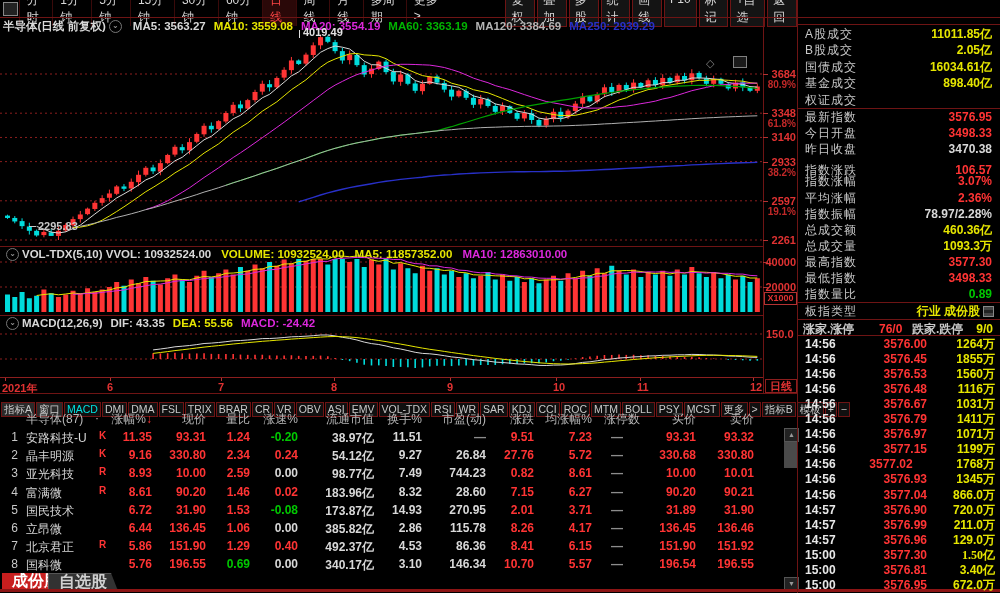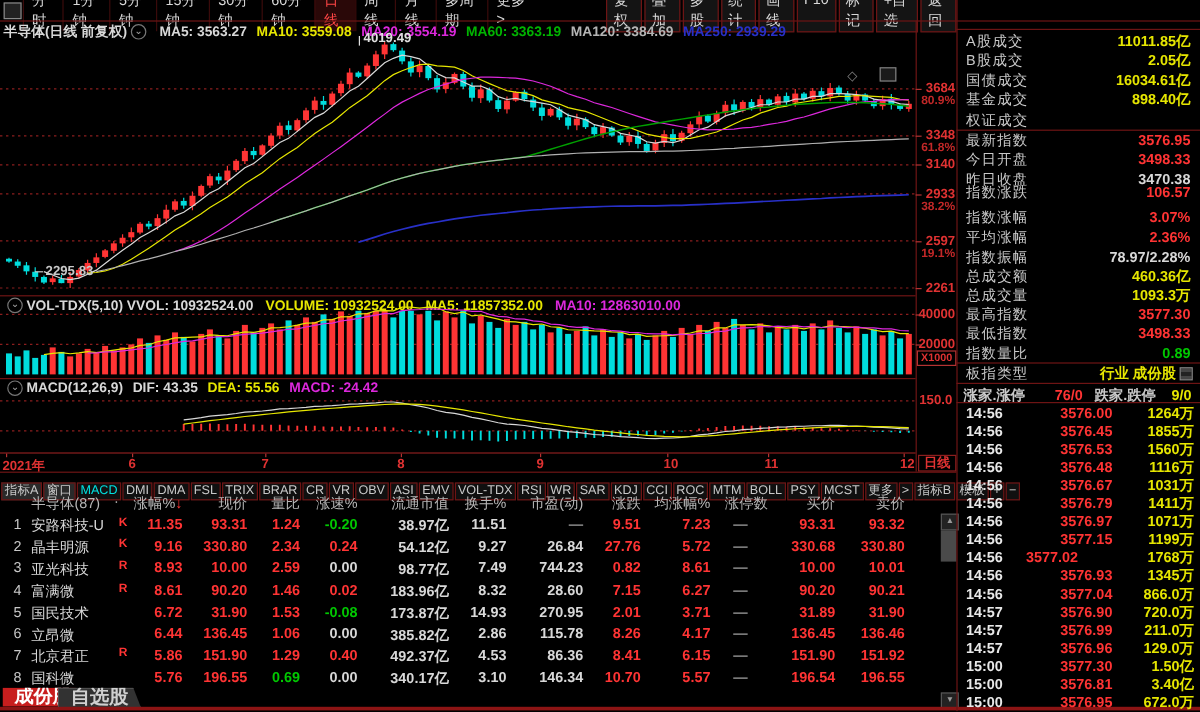--- a/index.html
+++ b/index.html
@@ -779,21 +779,21 @@
         <span class="rp-val" style="color: rgb(255, 52, 52);">3576.95</span>
       </div>
       <div class="rp-row" style="top: 125.1px;">
         <span class="rp-lab">今日开盘</span>
         <span class="rp-val" style="color: rgb(255, 52, 52);">3498.33</span>
       </div>
       <div class="rp-row" style="top: 141.2px;">
         <span class="rp-lab">昨日收盘</span>
         <span class="rp-val" style="color: rgb(216, 216, 216);">3470.38</span>
       </div>
-      <div class="rp-row" style="top: 152px;">
+      <div class="rp-row" style="top: 162px;">
         <span class="rp-lab">指数涨跌</span>
         <span class="rp-val" style="color: rgb(255, 52, 52);">106.57</span>
       </div>
       <div class="rp-row" style="top: 173.4px;">
         <span class="rp-lab">指数涨幅</span>
         <span class="rp-val" style="color: rgb(255, 52, 52);">3.07%</span>
       </div>
       <div class="rp-row" style="top: 189.5px;">
         <span class="rp-lab">平均涨幅</span>
         <span class="rp-val" style="color: rgb(255, 52, 52);">2.36%</span>
@@ -874,21 +874,21 @@
         <span class="abs" style="left: 56px; width: 72px; text-align: right; color: rgb(255, 52, 52);">3576.97</span>
         <span class="abs" style="left: 130px; width: 66px; text-align: right; color: rgb(230, 230, 0);">1071万</span>
       </div>
       <div class="rp-row b" style="top: 442.35px; height: 15px; line-height: 15px;">
         <span class="abs" style="left: 6px; color: rgb(232, 232, 232);">14:56</span>
         <span class="abs" style="left: 56px; width: 72px; text-align: right; color: rgb(255, 52, 52);">3577.15</span>
         <span class="abs" style="left: 130px; width: 66px; text-align: right; color: rgb(230, 230, 0);">1199万</span>
       </div>
       <div class="rp-row b" style="top: 457.4px; height: 15px; line-height: 15px;">
         <span class="abs" style="left: 6px; color: rgb(232, 232, 232);">14:56</span>
-        <span class="abs" style="left: 56px; width: 72px; text-align: left; color: rgb(255, 52, 52);">3577.02</span>
+        <span class="abs" style="left: 56px; width: 72px; text-align: center; color: rgb(255, 52, 52);">3577.02</span>
         <span class="abs" style="left: 130px; width: 66px; text-align: right; color: rgb(230, 230, 0);">1768万</span>
       </div>
       <div class="rp-row b" style="top: 472.45px; height: 15px; line-height: 15px;">
         <span class="abs" style="left: 6px; color: rgb(232, 232, 232);">14:56</span>
         <span class="abs" style="left: 56px; width: 72px; text-align: right; color: rgb(255, 52, 52);">3576.93</span>
         <span class="abs" style="left: 130px; width: 66px; text-align: right; color: rgb(230, 230, 0);">1345万</span>
       </div>
       <div class="rp-row b" style="top: 487.5px; height: 15px; line-height: 15px;">
         <span class="abs" style="left: 6px; color: rgb(232, 232, 232);">14:56</span>
         <span class="abs" style="left: 56px; width: 72px; text-align: right; color: rgb(255, 52, 52);">3577.04</span>
@@ -905,21 +905,21 @@
         <span class="abs" style="left: 130px; width: 66px; text-align: right; color: rgb(230, 230, 0);">211.0万</span>
       </div>
       <div class="rp-row b" style="top: 532.65px; height: 15px; line-height: 15px;">
         <span class="abs" style="left: 6px; color: rgb(232, 232, 232);">14:57</span>
         <span class="abs" style="left: 56px; width: 72px; text-align: right; color: rgb(255, 52, 52);">3576.96</span>
         <span class="abs" style="left: 130px; width: 66px; text-align: right; color: rgb(230, 230, 0);">129.0万</span>
       </div>
       <div class="rp-row b" style="top: 547.7px; height: 15px; line-height: 15px;">
         <span class="abs" style="left: 6px; color: rgb(232, 232, 232);">15:00</span>
         <span class="abs" style="left: 56px; width: 72px; text-align: right; color: rgb(255, 52, 52);">3577.30</span>
-        <span class="abs" style="left: 130px; width: 66px; text-align: right; color: rgb(230, 230, 0);">1.50亿</span>
+        <span class="abs" style="left: 130px; width: 66px; text-align: right; color: rgb(230, 230, 0); font-family: Liberation Serif, serif;">1.50亿</span>
       </div>
       <div class="rp-row b" style="top: 562.75px; height: 15px; line-height: 15px;">
         <span class="abs" style="left: 6px; color: rgb(232, 232, 232);">15:00</span>
         <span class="abs" style="left: 56px; width: 72px; text-align: right; color: rgb(255, 52, 52);">3576.81</span>
         <span class="abs" style="left: 130px; width: 66px; text-align: right; color: rgb(230, 230, 0);">3.40亿</span>
       </div>
       <div class="rp-row b" style="top: 577.8px; height: 15px; line-height: 15px;">
         <span class="abs" style="left: 6px; color: rgb(232, 232, 232);">15:00</span>
         <span class="abs" style="left: 56px; width: 72px; text-align: right; color: rgb(255, 52, 52);">3576.95</span>
         <span class="abs" style="left: 130px; width: 66px; text-align: right; color: rgb(230, 230, 0);">672.0万</span>

